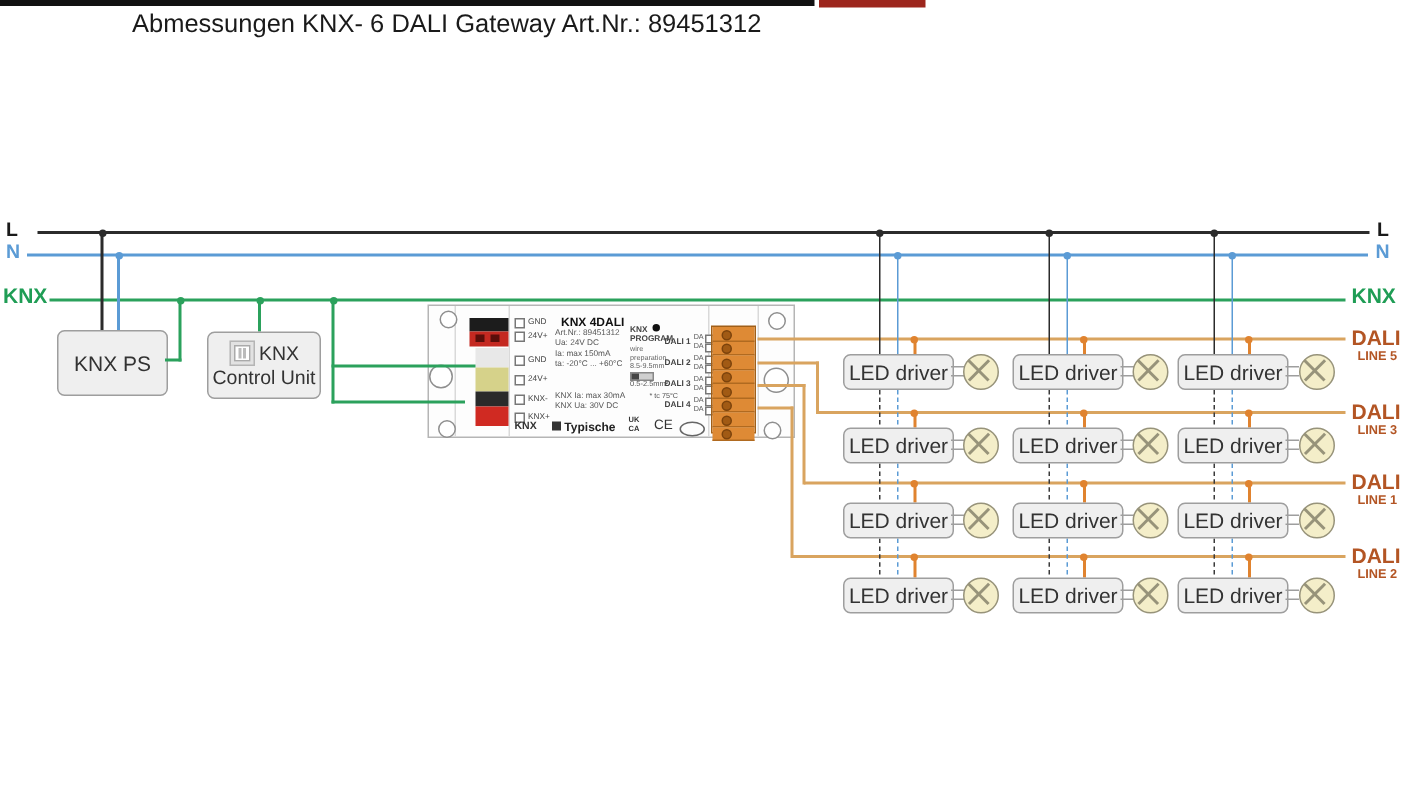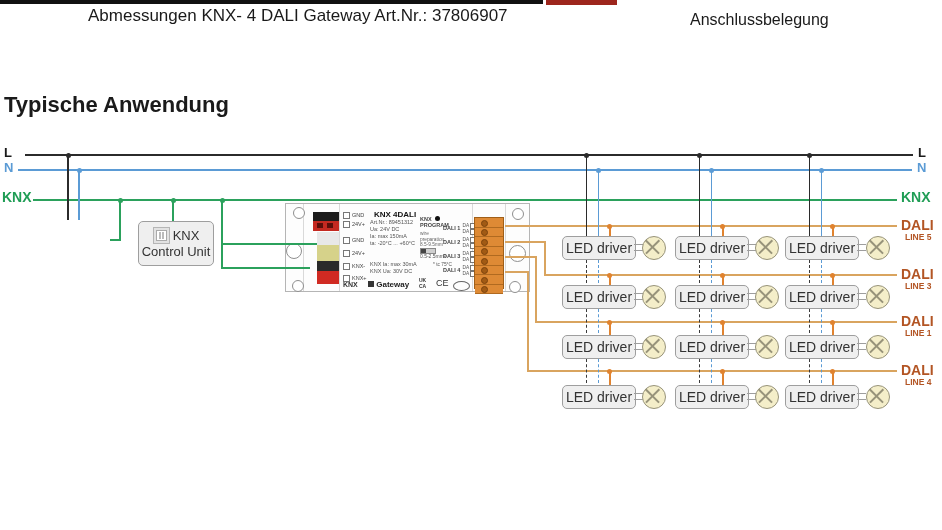--- a/index.html
+++ b/index.html
@@ -44,49 +44,50 @@
   .oval{position:absolute;width:15px;height:8px;border:1px solid #666;border-radius:50%;}
 </style>
 </head>
 <body>
 
 <div id="stage">
 
   <div class="abs" style="left:0;top:0;width:543px;height:4px;background:#111;"></div>
   <div class="abs" style="left:546px;top:0;width:71px;height:5px;background:#9d261d;"></div>
 
-  <div class="abs" style="left:88px;top:6px;font-size:17px;">Abmessungen KNX- 4 DALI Gateway Art.Nr.: 37806907</div>
-  <div class="abs" style="left:690px;top:11px;font-size:16px;">Anschlussbelegung</div>
-  <div class="abs" style="left:4px;top:92px;font-size:22px;font-weight:600;">Typische Anwendung</div>
+  <div class="abs" style="left:88px;top:6px;font-size:17px;">Abmessungen KNX- 6 DALI Gateway Art.Nr.: 89451312</div>
 
   <div class="hline" style="left:25px;top:154px;width:888px;background:#2b2b2b;"></div>
   <div class="hline" style="left:18px;top:169px;width:894px;background:#5b9bd5;"></div>
   <div class="hline" style="left:33px;top:199px;width:864px;background:#2ba15c;"></div>
 
   <div class="buslabel" style="left:4px;top:146px;color:#1a1a1a;">L</div>
   <div class="buslabel" style="left:4px;top:161px;color:#5b9bd5;">N</div>
   <div class="buslabel" style="left:2px;top:190px;font-size:14px;color:#1f9d55;">KNX</div>
 
   <div class="buslabel" style="left:918px;top:146px;color:#1a1a1a;">L</div>
   <div class="buslabel" style="left:917px;top:161px;color:#5b9bd5;">N</div>
   <div class="buslabel" style="left:901px;top:190px;font-size:14px;color:#1f9d55;">KNX</div>
 
   <div class="dalilabel" style="left:901px;top:218px;">DALI</div>
   <div class="linelabel" style="left:905px;top:233px;">LINE 5</div>
   <div class="dalilabel" style="left:901px;top:267px;">DALI</div>
   <div class="linelabel" style="left:905px;top:282px;">LINE 3</div>
   <div class="dalilabel" style="left:901px;top:314px;">DALI</div>
   <div class="linelabel" style="left:905px;top:329px;">LINE 1</div>
   <div class="dalilabel" style="left:901px;top:363px;">DALI</div>
-  <div class="linelabel" style="left:905px;top:378px;">LINE 4</div>
+  <div class="linelabel" style="left:905px;top:378px;">LINE 2</div>
 
   <div class="vline" style="left:67px;top:155px;height:65px;background:#2b2b2b;"></div>
   <div class="vline" style="left:78px;top:170px;height:50px;background:#5b9bd5;"></div>
   <div class="dot" style="left:65.5px;top:152.5px;background:#2b2b2b;"></div>
   <div class="dot" style="left:76.5px;top:167.5px;background:#5b9bd5;"></div>
+  <div class="gbox" style="left:38px;top:220px;width:72px;height:42px;font-size:14px;">
+    <span>KNX PS</span>
+  </div>
   <div class="hline" style="left:110px;top:239px;width:11px;background:#2ba15c;"></div>
   <div class="vline" style="left:119px;top:200px;height:41px;background:#2ba15c;"></div>
   <div class="dot" style="left:117.5px;top:197.5px;background:#2ba15c;"></div>
 
   <div class="vline" style="left:172px;top:200px;height:21px;background:#2ba15c;"></div>
   <div class="dot" style="left:170.5px;top:197.5px;background:#2ba15c;"></div>
   <div class="gbox" style="left:138px;top:221px;width:74px;height:43px;flex-direction:column;font-size:13px;line-height:1.2;">
     <div style="display:flex;align-items:center;gap:3px;">
       <span style="display:inline-flex;align-items:center;justify-content:center;width:15px;height:15px;background:#e2e2e2;border:1px solid #b5b5b5;">
         <span style="display:inline-flex;gap:1px;background:#fff;border:1px solid #aaa;padding:1px 2px;">
@@ -221,21 +222,21 @@
           </span>
             <span class="darow">
             <span>DA</span>
             <span class="dasq"></span>
           </span>
         </span>
     </div>
 
     <div class="tinytxt" style="left:57px;top:77px;font-size:7px;font-weight:bold;color:#333;">KNX</div>
     <div class="tinytxt" style="left:82px;top:76px;font-size:8px;font-weight:bold;color:#222;">
-      <span style="display:inline-block;width:6px;height:6px;background:#333;"></span> <span>Gateway</span>
+      <span style="display:inline-block;width:6px;height:6px;background:#333;"></span> <span>Typische</span>
     </div>
     <div class="tinytxt" style="left:133px;top:74px;font-size:5px;font-weight:bold;color:#333;line-height:1.1;">
       <span>UK</span><br><span>CA</span>
     </div>
     <div class="tinytxt" style="left:150px;top:74px;font-size:9px;color:#333;">CE</div>
     <div class="oval" style="left:167px;top:77px;"></div>
 
     <div class="blk" style="left:188px;top:13px;width:28px;height:70px;border:1px solid #a05f18;">
       <div class="term"></div>
       <div class="term"></div>

